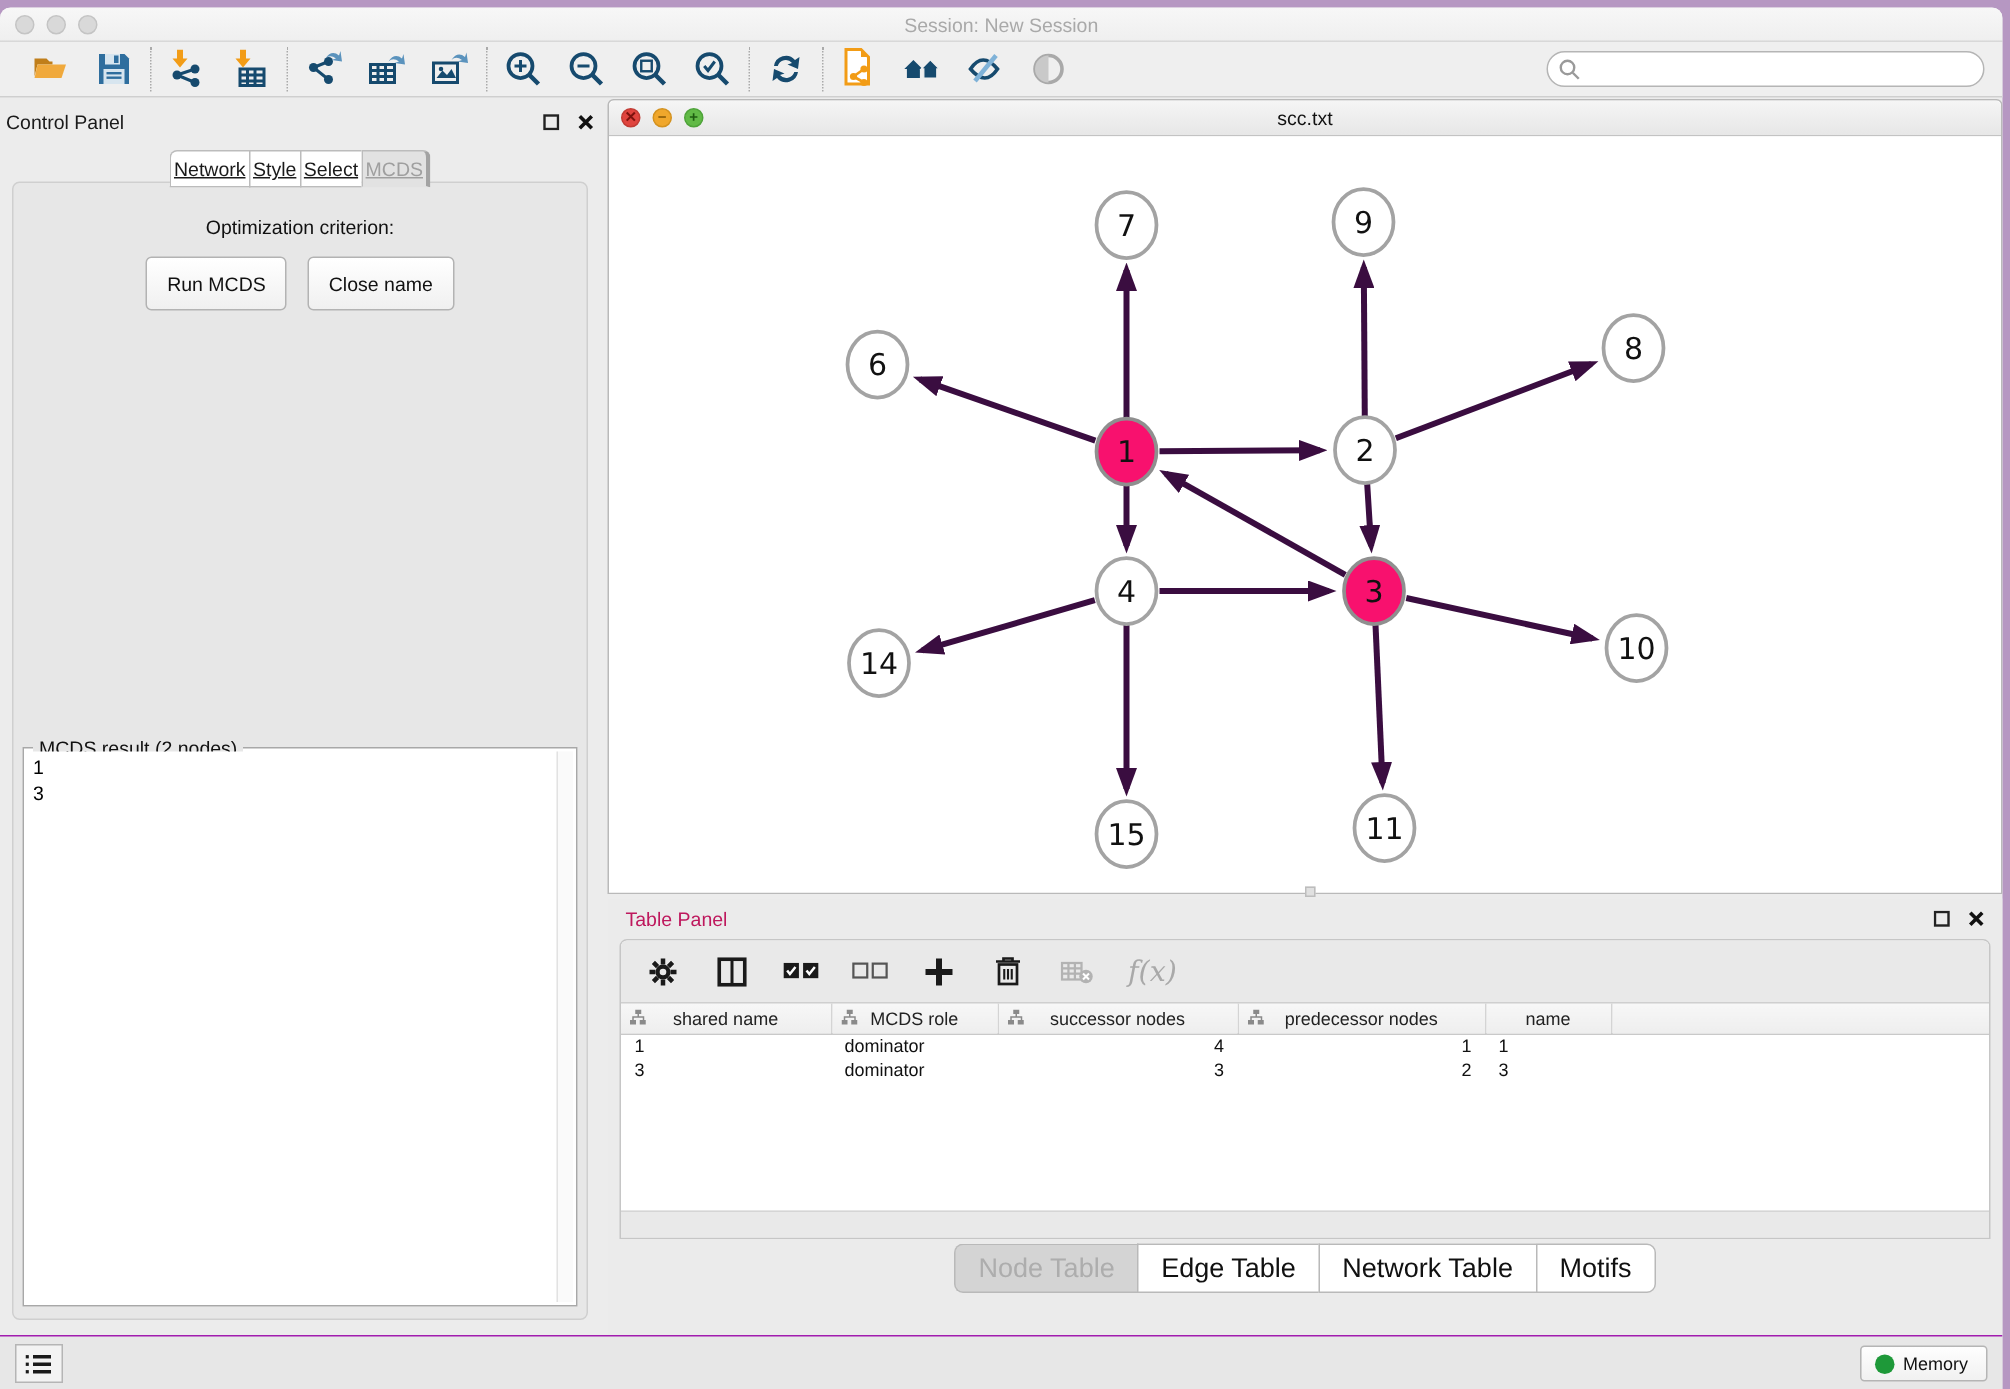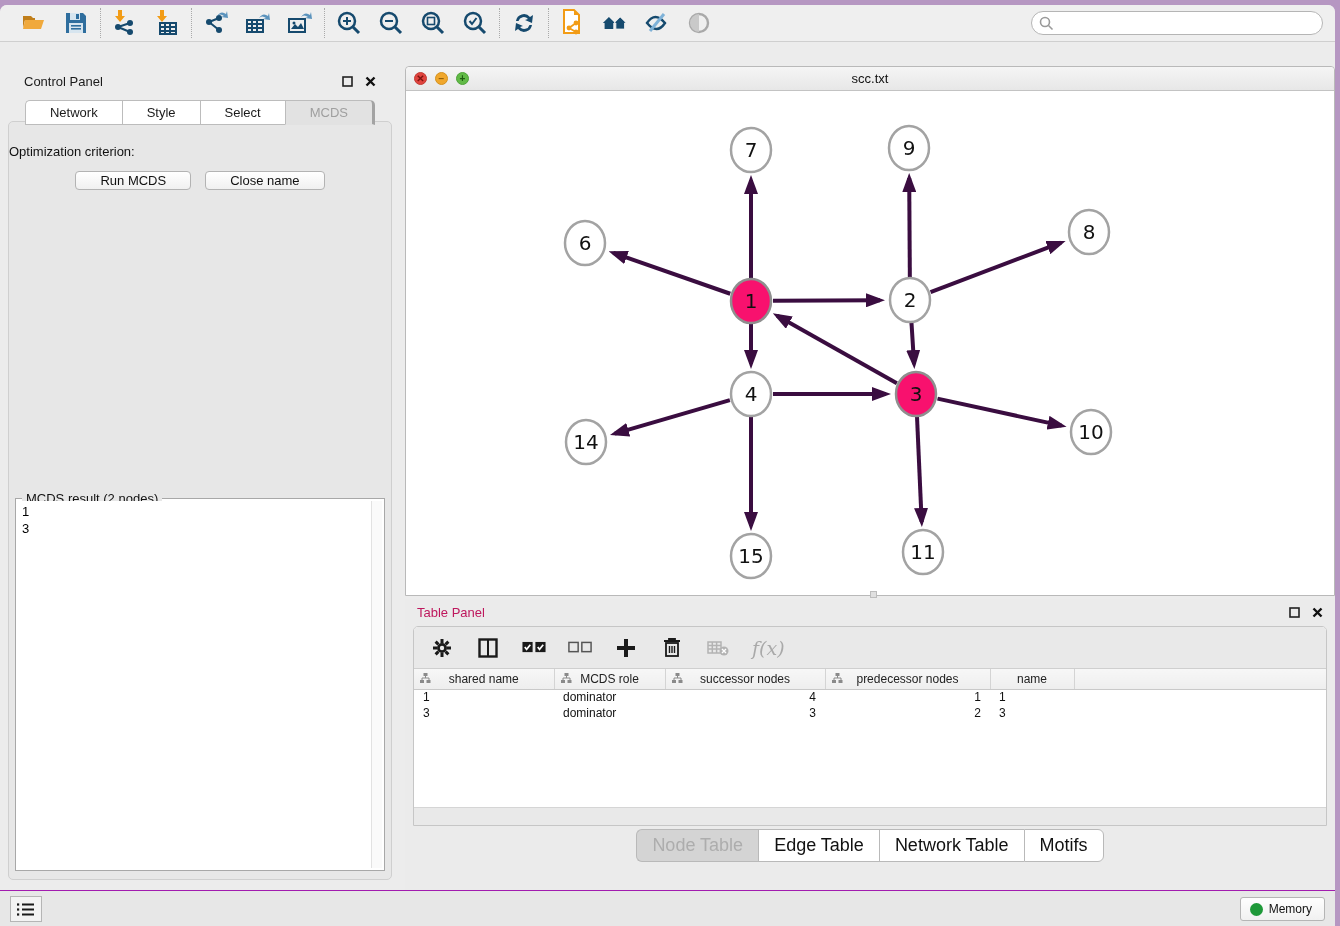--- a/index.html
+++ b/index.html
@@ -24,41 +24,41 @@
   .search-wrap { position:absolute; right:12px; top:6px; }
   .search-input { width:292px; height:24px; border:1px solid #b5b5b5; border-radius:12px;
                   background:#fff; padding-left:26px; font-size:13px; outline:none; }
   .search-glass { position:absolute; left:8px; top:5px; }
 
   
   .workspace { position:absolute; top:61px; left:0; right:0; bottom:36px; display:flex; }
 
   
   .control-panel { width:400px; position:relative; background:#ececec; }
-  .cp-header { height:30px; display:flex; align-items:center; padding:0 24px; }
+  .cp-header { height:30px; display:flex; align-items:center; padding:0 4px; }
   .cp-title { font-size:13px; color:#1a1a1a; }
   .panel-ctl { margin-left:auto; display:flex; gap:12px; align-items:center; }
   .cp-tabs { position:absolute; top:34px; left:0; width:100%; display:flex; justify-content:center; z-index:2; }
-  .cp-tab { font-size:13px; padding:4px 24px; background:#fff; border:1px solid #bcbcbc; border-right:none;
-            color:#1a1a1a; cursor:default; }
+  .cp-tab { font-size:13px; padding:4px 2px; background:#fff; border:1px solid #bcbcbc; border-right:none;
+            color:#1a1a1a; cursor:default;text-decoration:underline; }
   .cp-tab:first-child { border-top-left-radius:5px; }
   .cp-tab:last-child { border-right:3px solid #a3a3a3; border-top-right-radius:5px; }
   .cp-tab.active { background:#e2e2e2; color:#9f9f9f; border-bottom-color:#e2e2e2; }
   .cp-body { position:absolute; top:55px; left:8px; right:8px; bottom:10px;
              background:#e7e7e7; border:1px solid #cfcfcf; border-radius:5px; }
-  .opt-label { text-align:left; margin-top:22px; font-size:13px; color:#111; }
+  .opt-label { text-align:center; margin-top:22px; font-size:13px; color:#111; }
   .dropdown { position:relative; margin:9px auto 0; width:310px; height:23px; background:#fff;
               border:1px solid #acacac; border-radius:4px; font-size:13px; line-height:21px;
               padding-left:10px; color:#111; }
   .dd-arrows { position:absolute; right:7px; top:3px; display:flex; flex-direction:column; gap:2px; }
   .dd-arrows span { width:0; height:0; border-left:4px solid transparent; border-right:4px solid transparent; }
   .dd-up { border-bottom:5px solid #4a4a4a; }
   .dd-down { border-top:5px solid #4a4a4a; }
   .cp-buttons { display:flex; justify-content:center; gap:14px; margin-top:12px; }
-  .btn { height:19px; padding:0 24px; font-size:13px; background:linear-gradient(#ffffff,#f0f0f0);
+  .btn { height:36px; padding:0 13px; font-size:13px; background:linear-gradient(#ffffff,#f0f0f0);
          border:1px solid #b3b3b3; border-radius:4px; color:#111; }
   .result-box { position:absolute; left:6px; right:6px; top:376px; bottom:8px;
                 border:1px solid #a8a8a8; background:#fff; }
   .result-legend { position:absolute; top:-8px; left:6px; background:#e7e7e7; padding:0 4px; font-size:13px; color:#111; }
   .result-text { position:absolute; inset:2px 14px 2px 2px; background:#fff; font-size:13px;
                  white-space:pre; line-height:17px; padding:2px 4px; overflow:hidden; }
   .result-scroll { position:absolute; top:2px; bottom:2px; right:2px; width:11px; background:#fafafa; border-left:1px solid #e2e2e2; }
 
   
   .right-col { flex:1; display:flex; flex-direction:column; padding-left:5px; }
@@ -113,20 +113,28 @@
                 background:linear-gradient(#fefefe,#f1f1f1); border:1px solid #b5b5b5; border-radius:3px;
                 display:flex; align-items:center; gap:6px; font-size:12px; color:#111; }
   .mem-dot { width:13px; height:13px; border-radius:50%; background:#1e9939; }
   svg { display:block; }
 </style>
 </head>
 <body>
 
 <div class="app-window">
 
+  <div class="titlebar">
+    <div class="traffic">
+      <div class="tl"></div>
+      <div class="tl"></div>
+      <div class="tl"></div>
+    </div>
+    <div class="win-title">Session: New Session</div>
+  </div>
 
   <div class="main-toolbar">
     <div class="tb-group">
       <div class="tb-btn">
         <svg width="24" height="22" viewBox="0 0 24 22">
             <path d="M1 4 h8 l2 2 h2 v2 H3 L1 16 Z" fill="#c07e1a"></path>
             <path d="M3 8 h19 l-3 9 H1 Z" fill="#f0a93c"></path>
           </svg>
       </div>
       <div class="tb-btn">

